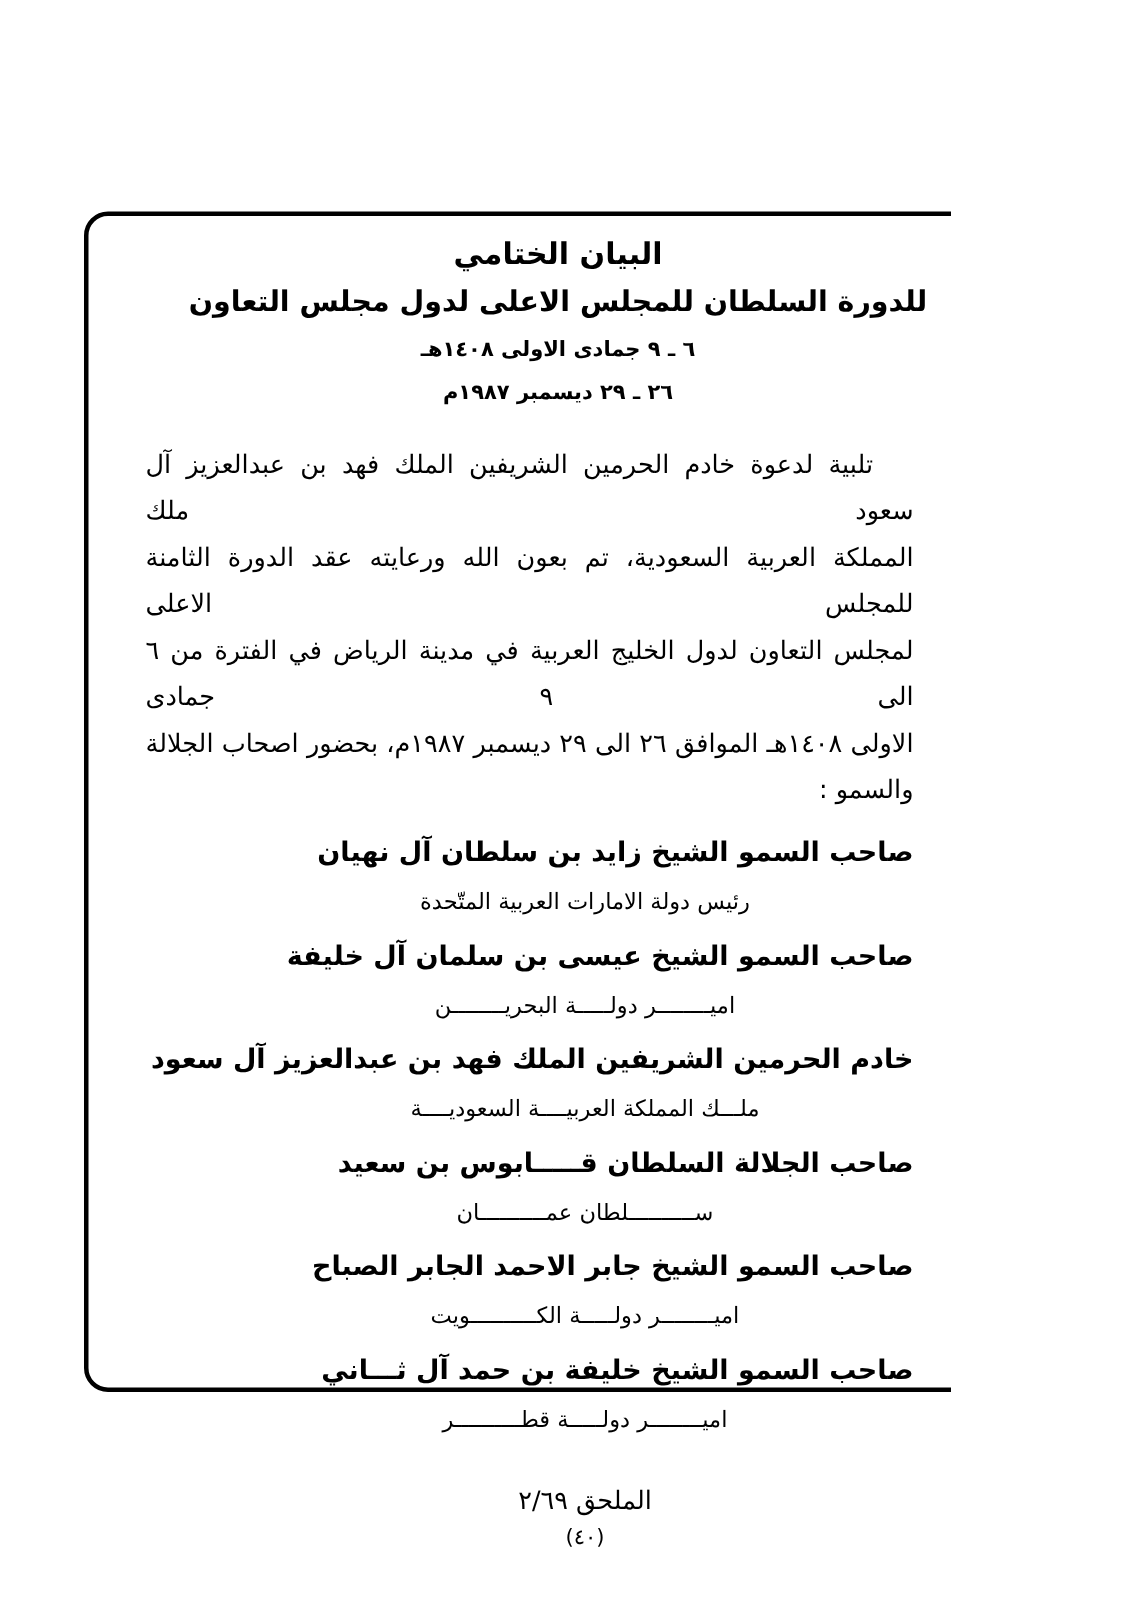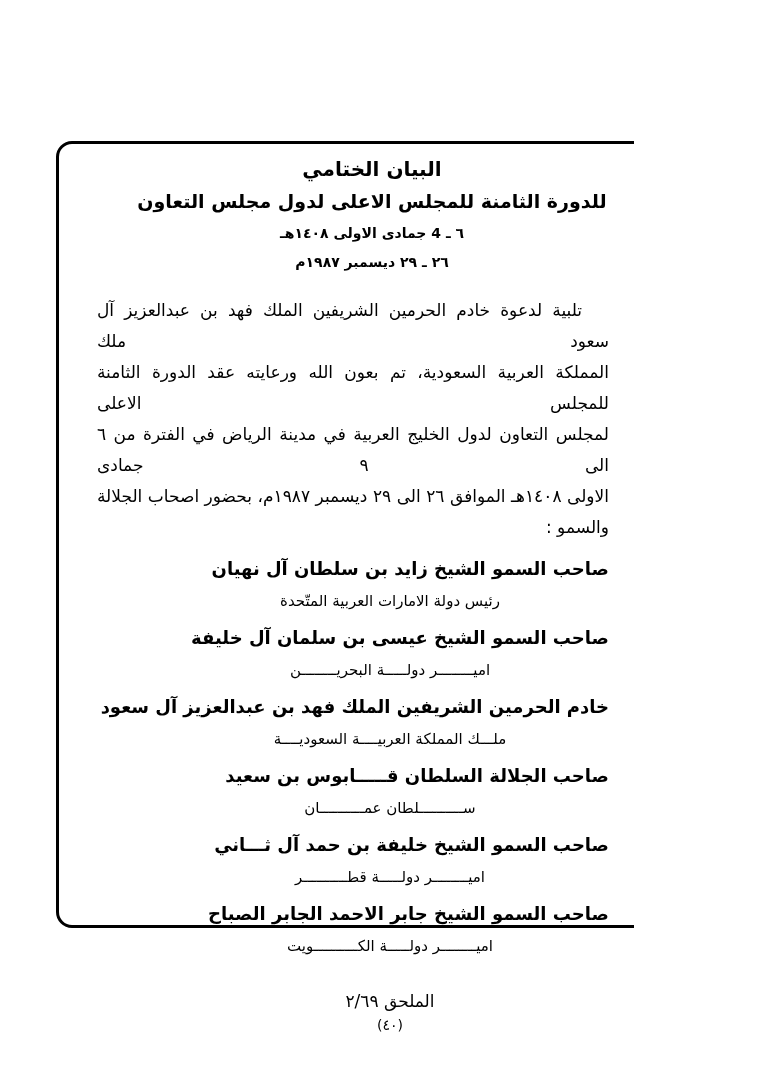--- a/index.html
+++ b/index.html
@@ -109,22 +109,22 @@
 </style>
 </head>
 <body>
 
 <div class="page">
 
   <div class="doc-box">
 
     <div class="title-block">
       <div class="title-line first">البيان الختامي</div>
-      <div class="title-line">للدورة الثامنة للمجلس الاعلى لدول مجلس التعاون</div>
-      <div class="date-line">٦ ـ 4 جمادى الاولى ١٤٠٨هـ</div>
+      <div class="title-line">للدورة السلطان للمجلس الاعلى لدول مجلس التعاون</div>
+      <div class="date-line">٦ ـ ٩ جمادى الاولى ١٤٠٨هـ</div>
       <div class="date-line">٢٦ ـ ٢٩ ديسمبر ١٩٨٧م</div>
     </div>
 
     <div class="intro">
       <div class="intro-line indent">تلبية لدعوة خادم الحرمين الشريفين الملك فهد بن عبدالعزيز آل سعود ملك</div>
       <div class="intro-line">المملكة العربية السعودية، تم بعون الله ورعايته عقد الدورة الثامنة للمجلس الاعلى</div>
       <div class="intro-line">لمجلس التعاون لدول الخليج العربية في مدينة الرياض في الفترة من ٦ الى ٩ جمادى</div>
       <div class="intro-line">الاولى ١٤٠٨هـ الموافق ٢٦ الى ٢٩ ديسمبر ١٩٨٧م، بحضور اصحاب الجلالة</div>
       <div class="intro-line last">والسمو :</div>
     </div>
@@ -145,27 +145,27 @@
         <div class="dg-name">خادم الحرمين الشريفين الملك فهد بن عبدالعزيز آل سعود</div>
         <div class="dg-title">ملـــك المملكة العربيــــة السعوديــــة</div>
       </div>
 
       <div class="dg-entry">
         <div class="dg-name">صاحب الجلالة السلطان قـــــابوس بن سعيد</div>
         <div class="dg-title">ســــــــــلطان عمــــــــــان</div>
       </div>
 
       <div class="dg-entry">
-        <div class="dg-name">صاحب السمو الشيخ خليفة بن حمد آل ثـــاني</div>
-        <div class="dg-title">اميــــــــر دولـــــة قطــــــــــر</div>
+        <div class="dg-name">صاحب السمو الشيخ جابر الاحمد الجابر الصباح</div>
+        <div class="dg-title">اميــــــــر دولـــــة الكــــــــــويت</div>
       </div>
 
       <div class="dg-entry">
-        <div class="dg-name">صاحب السمو الشيخ جابر الاحمد الجابر الصباح</div>
-        <div class="dg-title">اميــــــــر دولـــــة الكــــــــــويت</div>
+        <div class="dg-name">صاحب السمو الشيخ خليفة بن حمد آل ثـــاني</div>
+        <div class="dg-title">اميــــــــر دولـــــة قطــــــــــر</div>
       </div>
 
     </div>
 
   </div>
 
   <div class="footer">
     <div class="footer-annex">الملحق ٢/٦٩</div>
     <div class="footer-page">(٤٠)</div>
   </div>

